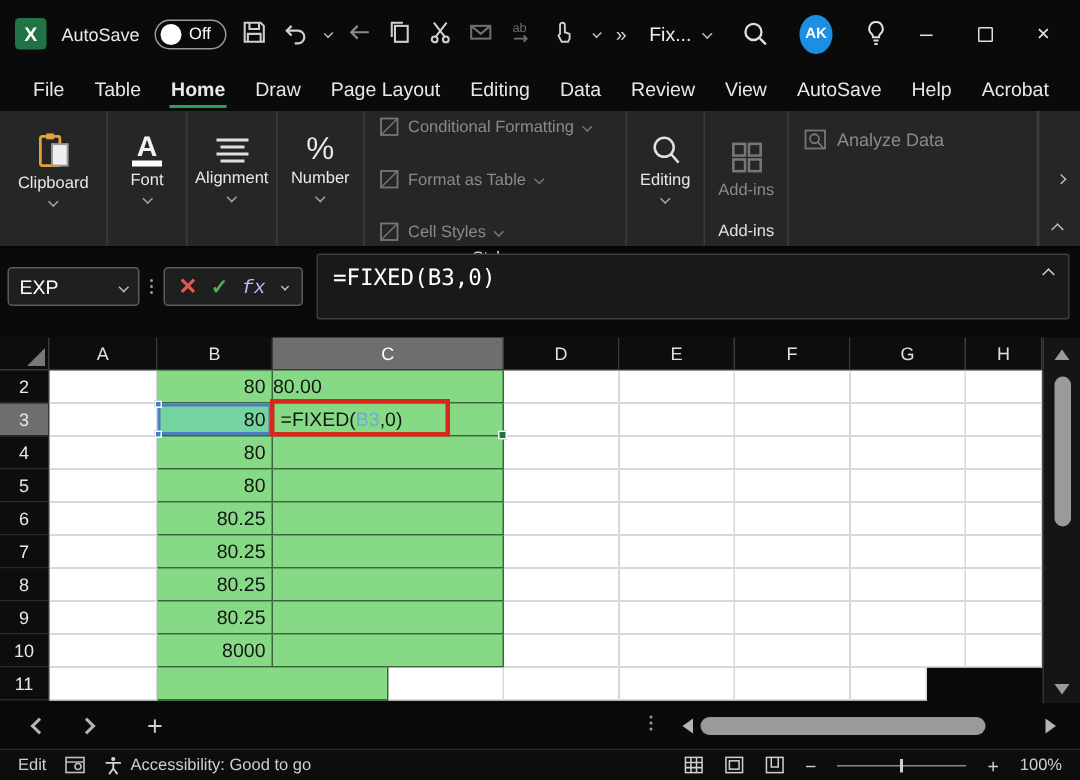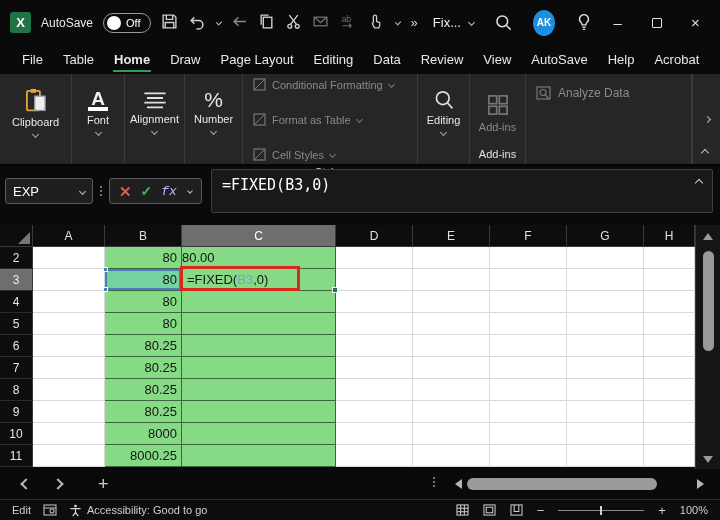--- a/index.html
+++ b/index.html
@@ -460,21 +460,20 @@
         <div class="cell green" style="width: 154px;"></div>
         <div class="cell" style="width: 77px;"></div>
         <div class="cell" style="width: 77px;"></div>
         <div class="cell" style="width: 77px;"></div>
         <div class="cell" style="width: 77px;"></div>
         <div class="cell" style="width: 51px;"></div>
       </div>
       <div class="grow">
         <div class="rh">11</div>
         <div class="cell" style="width: 72px;"></div>
-        <div class="cell green num" style="width: 77px;">8000.25</div>
         <div class="cell green" style="width: 154px;"></div>
         <div class="cell" style="width: 77px;"></div>
         <div class="cell" style="width: 77px;"></div>
         <div class="cell" style="width: 77px;"></div>
         <div class="cell" style="width: 77px;"></div>
         <div class="cell" style="width: 51px;"></div>
       </div>
     </div>
   <div class="vscroll">
     <span class="tri up"></span>

